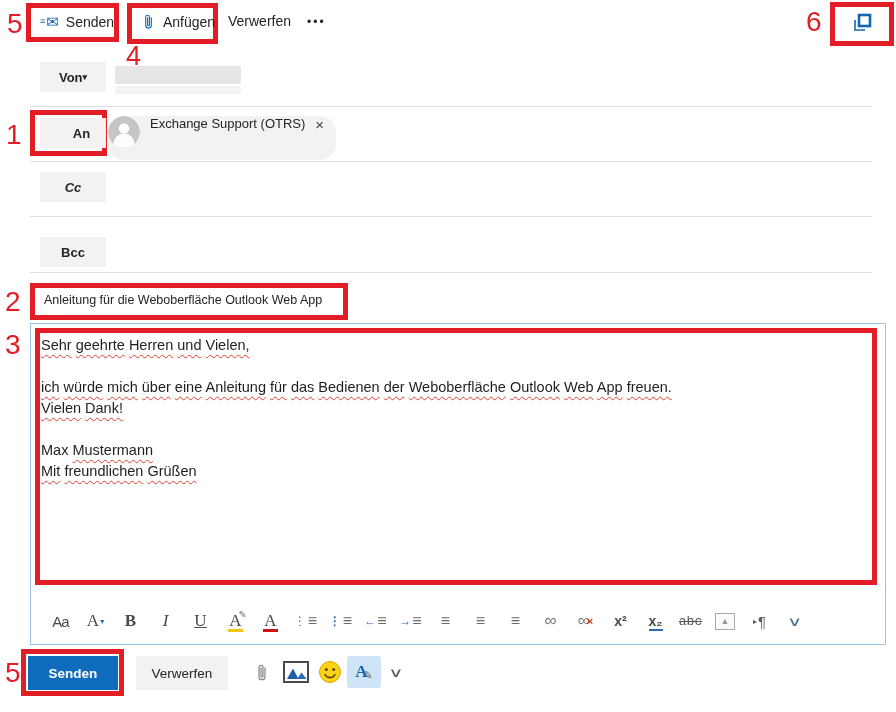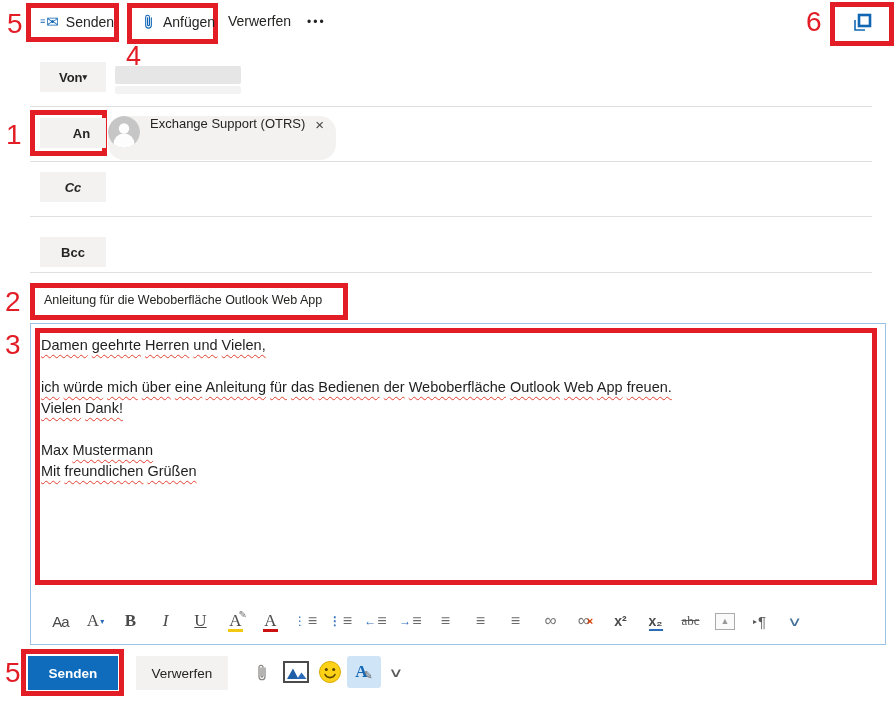--- a/index.html
+++ b/index.html
@@ -64,21 +64,21 @@
   .fc { background:linear-gradient(#cc1111,#cc1111) no-repeat center 25px / 15px 3px; }
   .lst { font-size:16px; color:#6a6a6a; }
   .dots-b::before { content:"⋮"; color:#2b6cb8; font-size:12px; margin-right:2px; }
   .nums-b::before { content:"⋮"; color:#2b6cb8; font-size:12px; margin-right:2px; font-weight:bold; }
   .outd::before { content:"←"; color:#2b6cb8; font-size:12px; margin-right:1px; }
   .ind::before  { content:"→"; color:#2b6cb8; font-size:12px; margin-right:1px; }
   .lnk { font-size:17px; color:#777; }
   .unl::after { content:"×"; color:#d83b01; font-size:11px; font-weight:bold; margin-left:-3px; vertical-align:-4px; }
   .sup, .sub { font-size:14px; color:#4a4a4a; font-family:Liberation Sans, sans-serif; font-weight:bold; }
   .sub { background:linear-gradient(#2b6cb8,#2b6cb8) no-repeat center 25px / 14px 2px; }
-  .strike { font-size:13px; text-decoration:line-through; font-family:Liberation Serif, serif; color:#555; }
+  .strike { font-size:13px; text-decoration:line-through; font-family:Liberation Mono, monospace; color:#555; }
   .imgic { width:20px; max-width:20px; height:17px; border:1.5px solid #aaa; font-size:9px; color:#999;
            margin:0 7px; background:#fafafa; }
   .pilc { font-size:15px; }
   .pilc::before { content:"▸"; font-size:8px; color:#555; margin-right:1px; }
   .chev { color:#49759c; font-size:13px; transform:scaleX(1.6); }
 
   
   .btn-primary { position:absolute; left:28px; top:656px; width:90px; height:34px;
                  background:#0f6cbd; color:#fff; border:none; font-family:"Liberation Sans", sans-serif;
                  font-size:13.5px; font-weight:600; cursor:pointer; }
@@ -172,21 +172,21 @@
   </button>
 
   <div class="sep" style="top:272px;"></div>
 
   <div class="abs anno-num" style="left:5px; top:288px;">2</div>
   <div class="anno-box" style="left:30px; top:283px; width:318px; height:37px;"></div>
   <div class="subject-text">Anleitung für die Weboberfläche Outlook Web App</div>
 
   <div class="bodybox">
     <div class="body-text">
-        <div class="bline"><span class="ms">Damen</span> <span class="ms">geehrte</span> <span class="ms">Herren</span> <span class="ms">und</span> <span class="ms">Vielen,</span></div>
+        <div class="bline"><span class="ms">Sehr</span> <span class="ms">geehrte</span> <span class="ms">Herren</span> <span class="ms">und</span> <span class="ms">Vielen,</span></div>
         <div class="bline"></div>
         <div class="bline"><span class="ms">ich</span> <span class="ms">würde</span> <span class="ms">mich</span> <span class="ms">über</span> <span class="ms">eine</span> <span class="ms">Anleitung</span> <span class="ms">für</span> <span class="ms">das</span> <span class="ms">Bedienen</span> <span class="ms">der</span> <span class="ms">Weboberfläche</span> <span class="ms">Outlook</span> <span class="ms">Web</span> <span class="ms">App</span> <span class="ms">freuen.</span></div>
         <div class="bline"><span class="ms">Vielen</span> <span class="ms">Dank!</span></div>
         <div class="bline"></div>
         <div class="bline"><span>Max</span> <span class="ms">Mustermann</span></div>
         <div class="bline"><span class="ms">Mit</span> <span class="ms">freundlichen</span> <span class="ms">Grüßen</span></div>
       </div>
     <div class="fmtbar">
         <span class="ic fnt">Aa</span>
         <span class="ic srf fsz">A</span>

